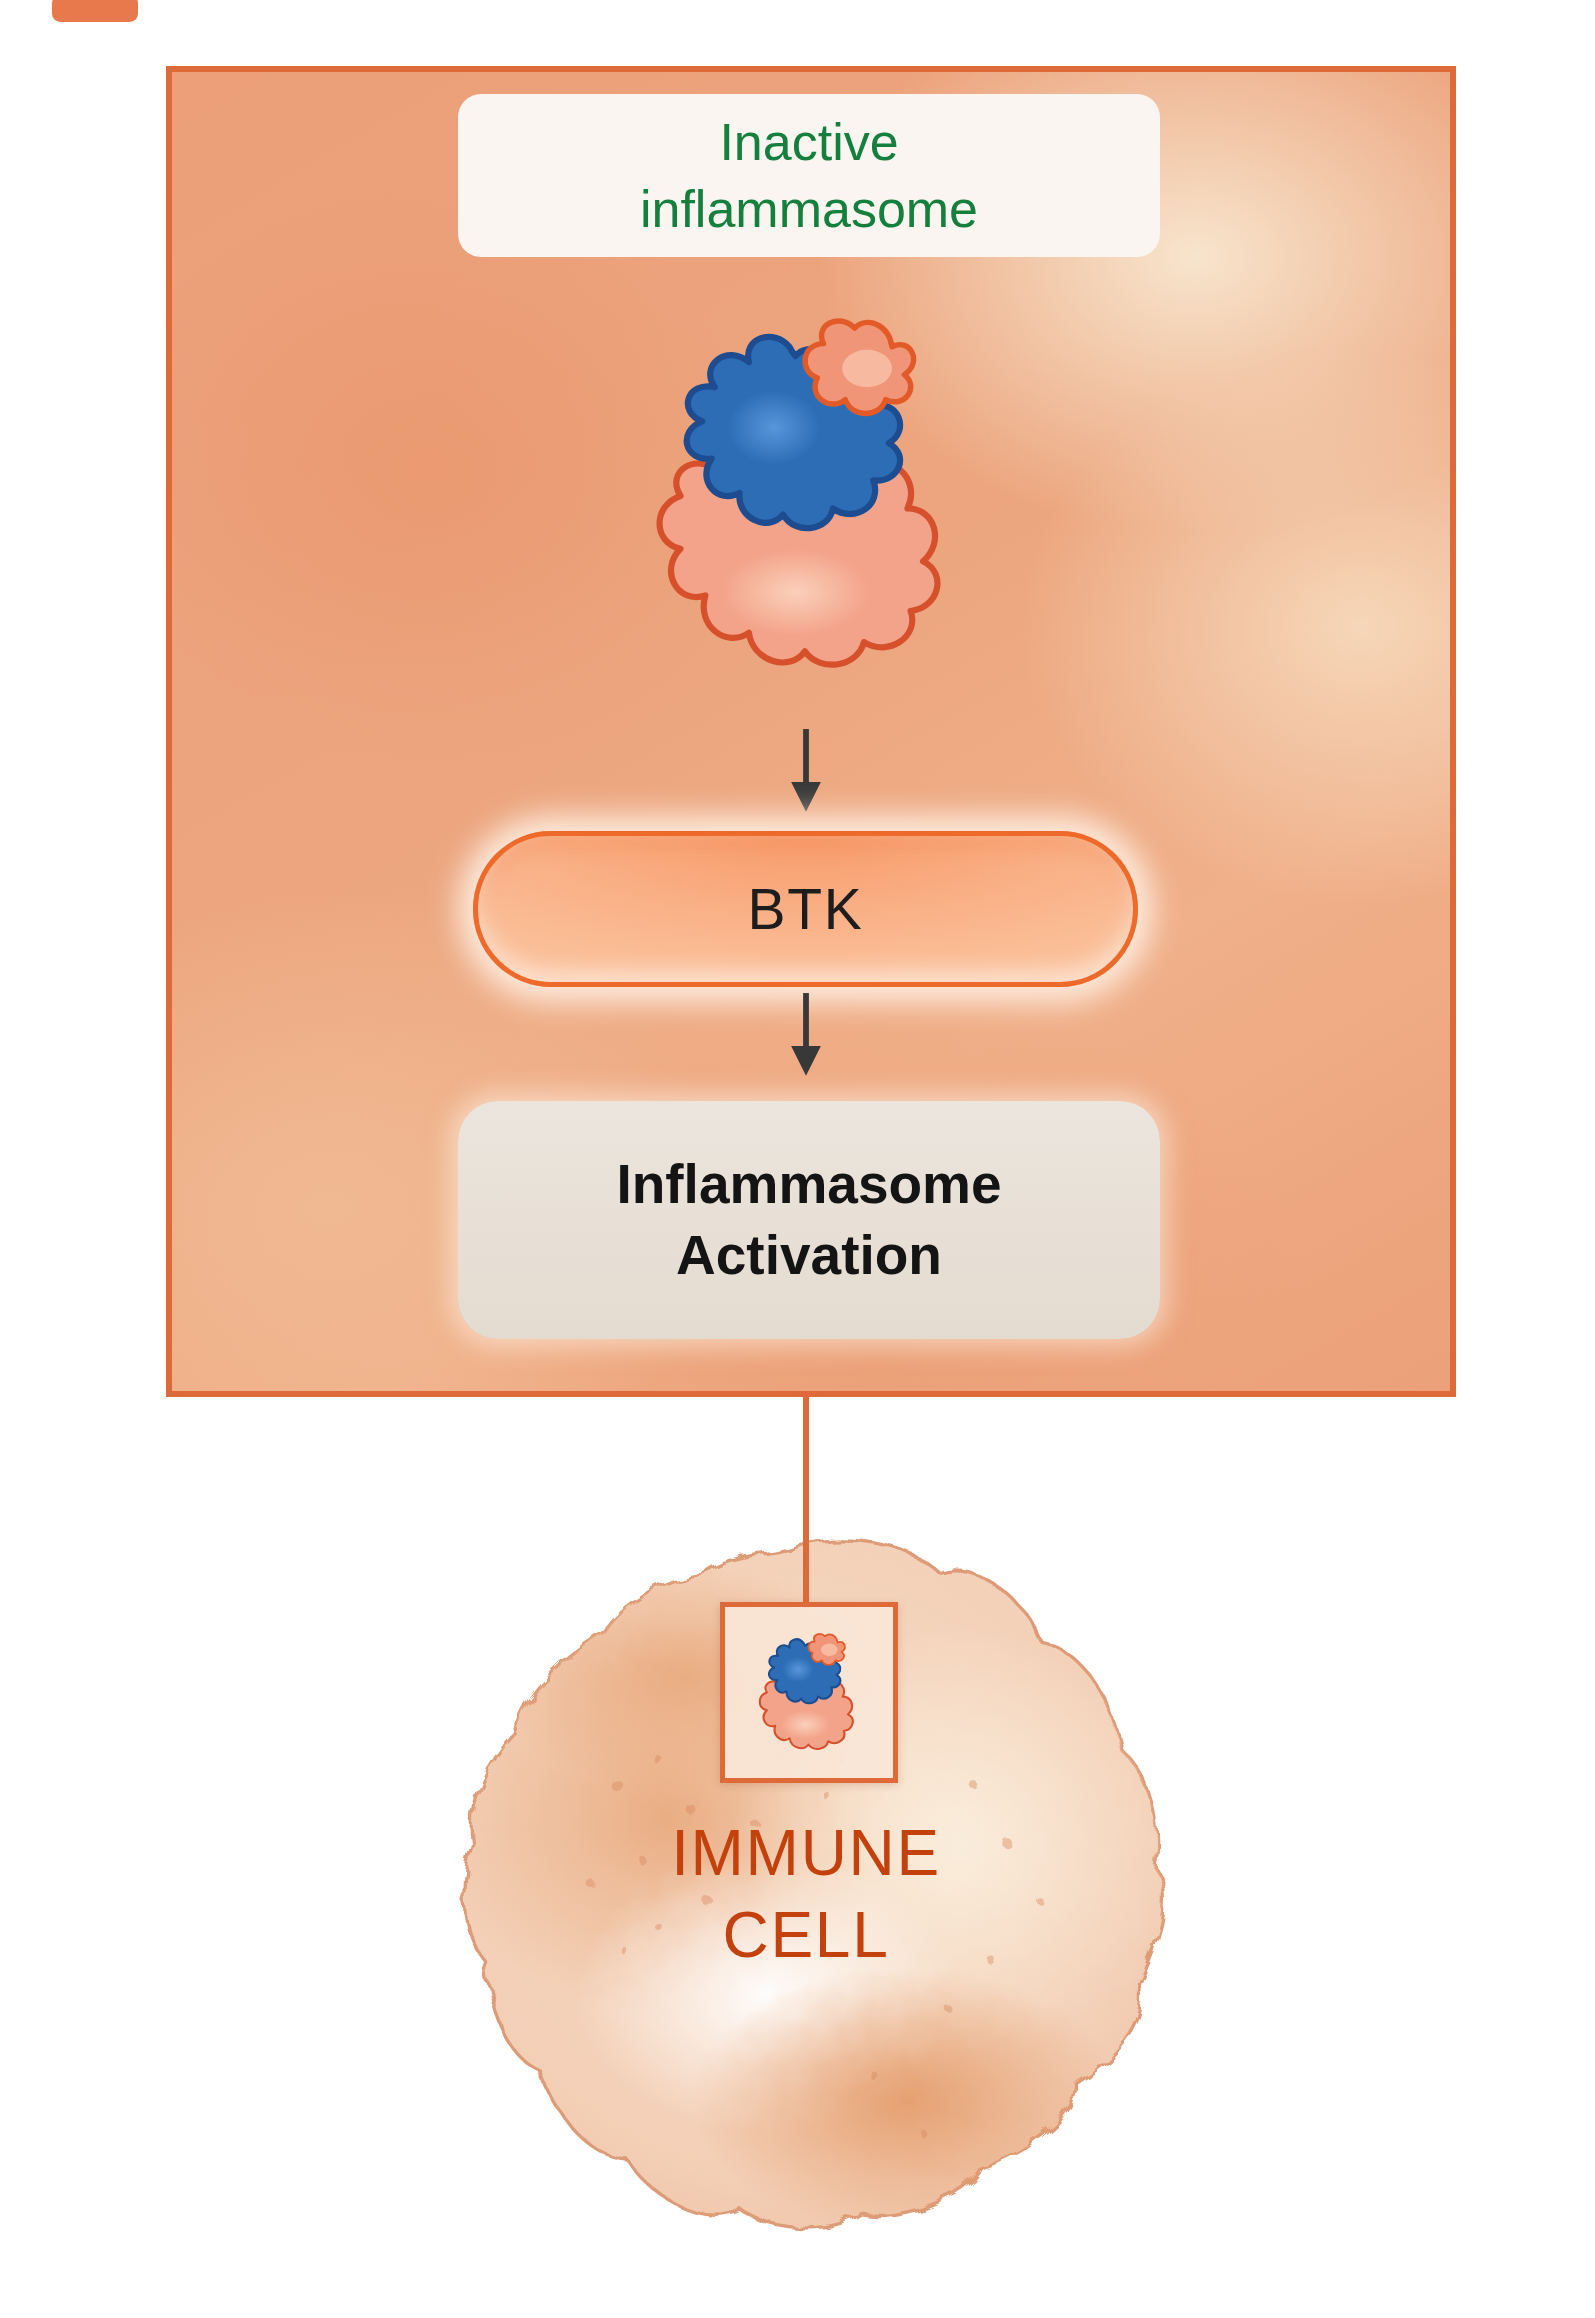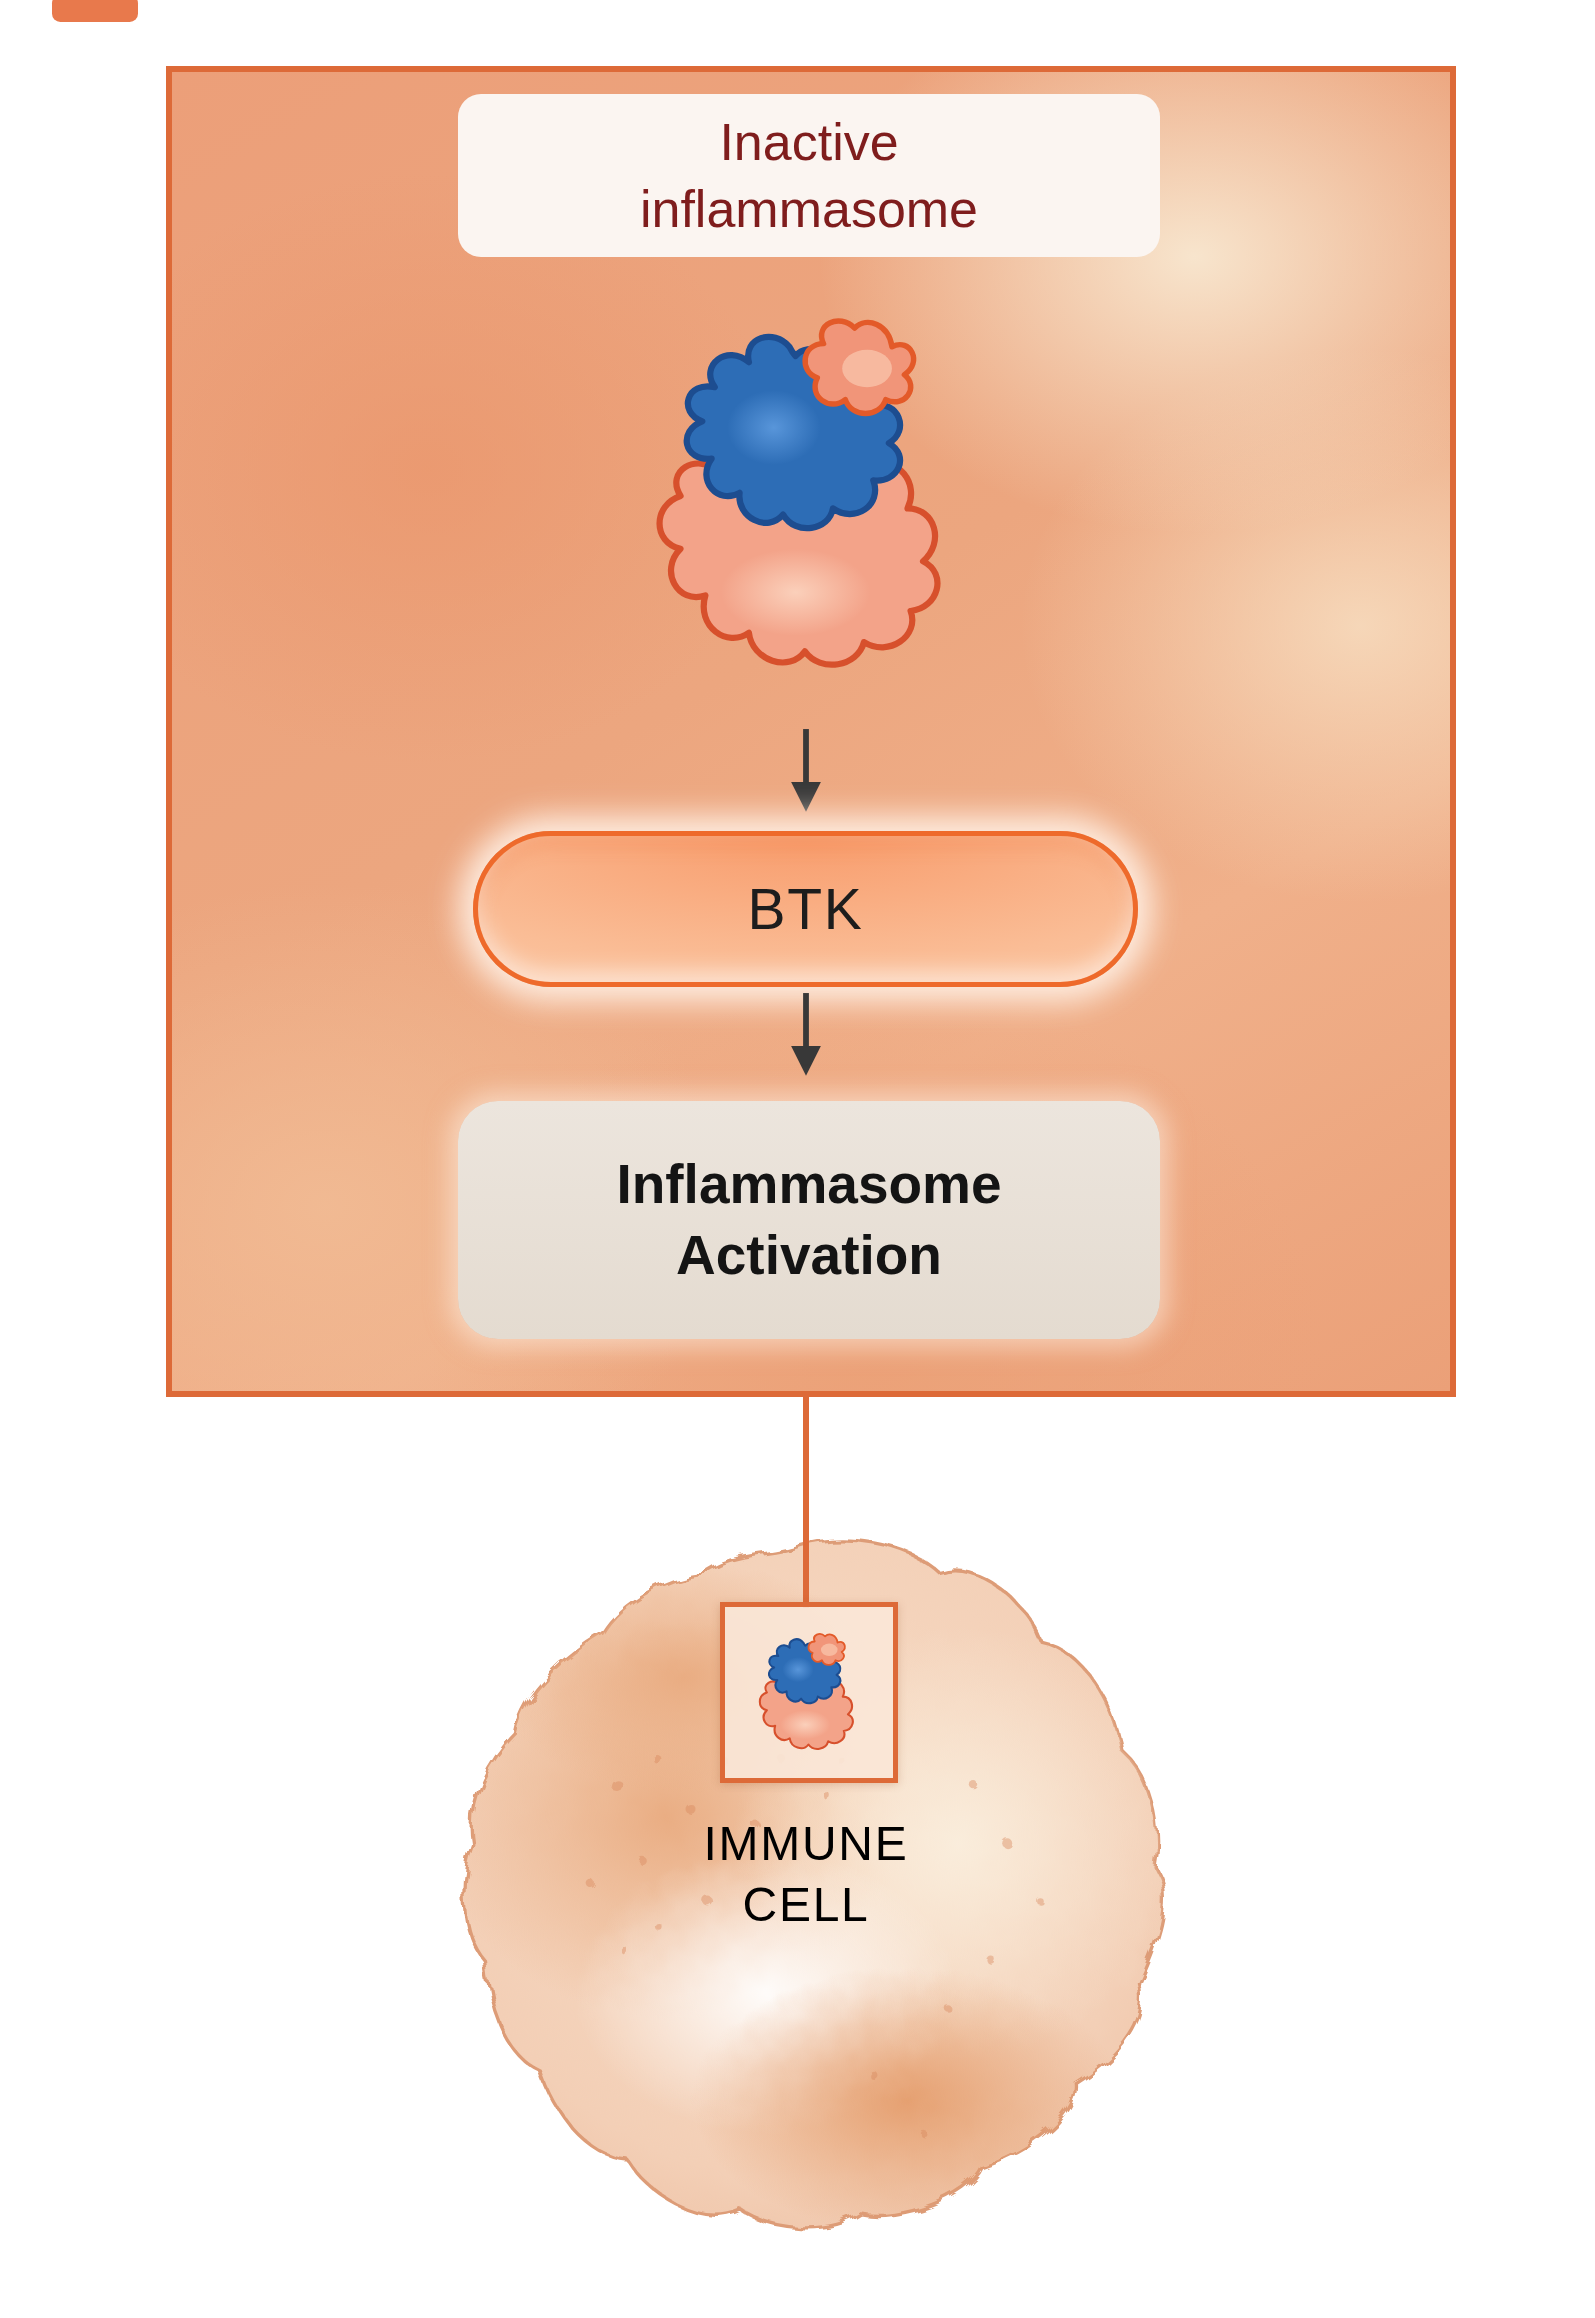--- a/index.html
+++ b/index.html
@@ -18,21 +18,21 @@
       radial-gradient(38% 30% at 93% 42%, rgba(247,222,193,0.85), rgba(247,222,193,0) 70%),
       radial-gradient(45% 35% at 12% 86%, rgba(241,187,148,0.9), rgba(241,187,148,0) 70%),
       radial-gradient(50% 40% at 55% 97%, rgba(235,160,118,0.85), rgba(235,160,118,0) 70%),
       radial-gradient(40% 32% at 20% 30%, rgba(234,150,108,0.7), rgba(234,150,108,0) 70%),
       linear-gradient(150deg, #ec9f79 0%, #eca67f 45%, #f0b08a 70%, #eba078 100%);
   }
 
   .label-card { position:absolute; left:286px; top:22.4px; width:702px; height:163px;
     background:#fbf5f1; border-radius:23px;
     display:flex; flex-direction:column; justify-content:center; align-items:center;
-    font-size:52px; font-weight:500; color:#7f1d1d; line-height:1.28; }
+    font-size:52px; font-weight:500; color:#15803d; line-height:1.28; }
 
   .complex-large { position:absolute; left:465px; top:231px; width:342px; height:389px; }
 
   .arrow { position:absolute; width:38px; height:86px; }
   .arrow-1 { left:615px; top:657px; }
   .arrow-2 { left:615px; top:921px; }
 
   .btk { position:absolute; left:301px; top:746px; width:665px; height:156px;
     border-radius:78px; border:5px solid #ee6a2b; box-sizing:border-box;
     display:flex; align-items:center; justify-content:center;
@@ -55,21 +55,21 @@
 
   .cell-svg { position:absolute; left:409px; top:1511px; width:791px; height:761px; z-index:1; }
 
   .inset { position:absolute; left:720px; top:1602px; width:178px; height:181px;
     border:5px solid #dd6a38; background:rgba(250,230,215,0.92); box-sizing:border-box;
     display:flex; align-items:center; justify-content:center; z-index:3;
     box-shadow:0 1.7px 8.3px rgba(150,80,40,0.25); }
   .mini-complex { width:115px; height:130px; }
 
   .immune-label { position:absolute; left:507px; top:1813px; width:598px; text-align:center;
-    font-size:48px; font-weight:400; color:#000000; line-height:1.28; letter-spacing:1.7px; z-index:3; }
+    font-size:64px; font-weight:400; color:#c2410c; line-height:1.28; letter-spacing:1.7px; z-index:3; }
   .immune-label span { display:block; }
   .label-card span, .activation span { display:block; }
 
   .defs-holder { position:absolute; width:0; height:0; overflow:hidden; }
 </style>
 </head>
 <body>
 
 <div class="canvas">
 

